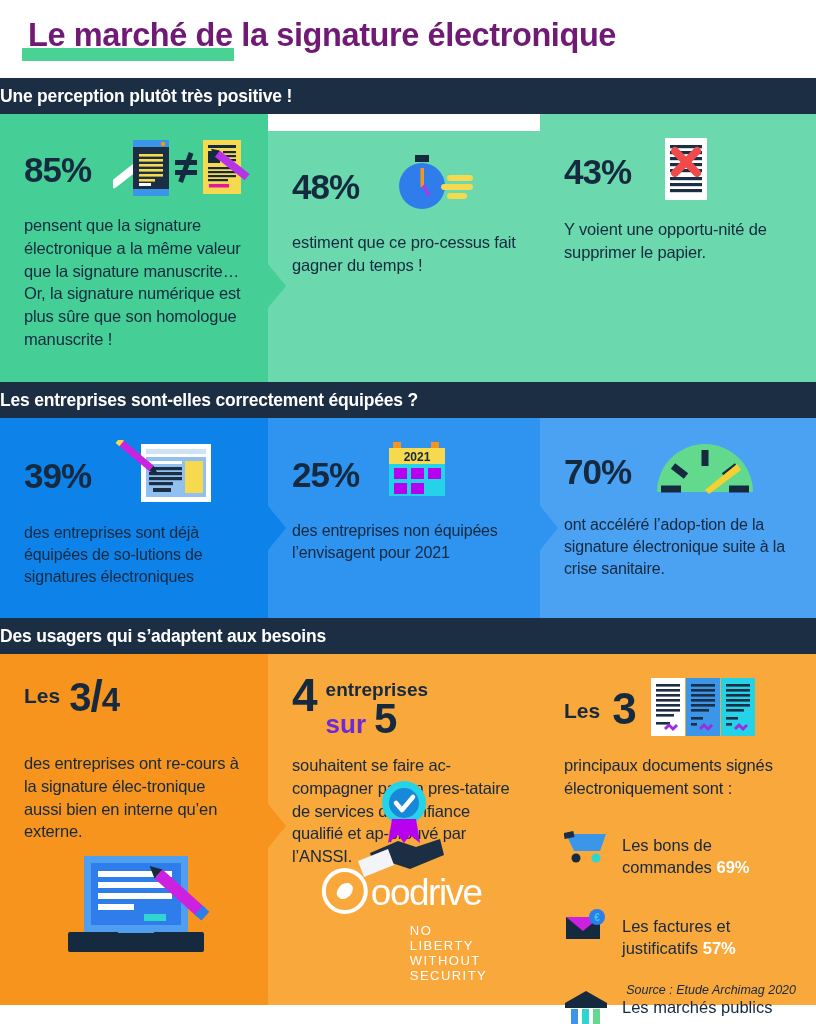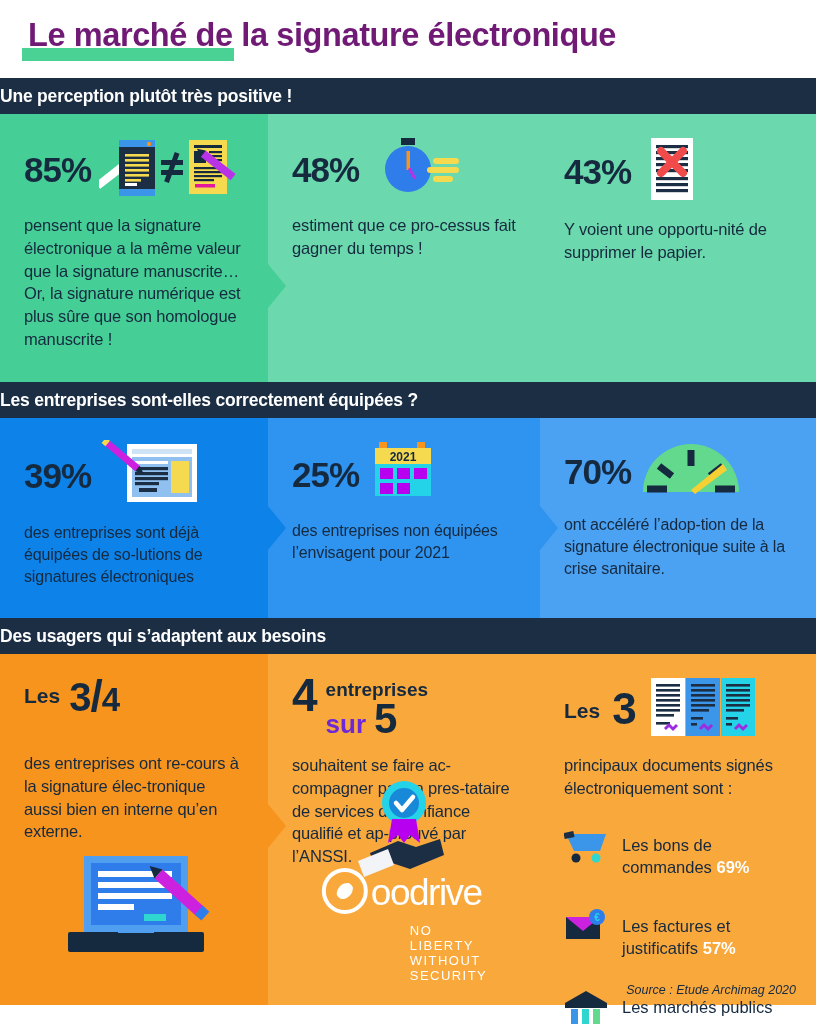--- a/index.html
+++ b/index.html
@@ -47,37 +47,37 @@
   
   .chev {
     position: absolute; right: -18px; width: 18px; height: 44px;
     z-index: 5;
   }
   .chev svg { display: block; }
 
   
   .row-green { height: 268px; }
   .g1 { background: #45cf96; }
-  .g2 { background: #6bd9ad; }
+  .g2 { background: #6bd9ad; margin-top: 17px; }
   .g3 { background: #6bd9ad; }
 
   
   .row-blue { height: 200px; }
   .b1 { background: #0d82e8; }
   .b2 { background: #2f93f0; }
   .b3 { background: #4ba1f2; }
 
   
   .row-orange { height: 351px; }
   .o1 { background: #f7941e; }
   .o2 { background: #f9a83c; }
   .o3 { background: #f9a83c; }
 
   
-  .stat-head { display: flex; align-items: center; gap: 8px; min-height: 62px; }
+  .stat-head { display: flex; align-items: center; gap: 22px; min-height: 62px; }
   .pct {
     font-size: 35px; font-weight: bold; color: #15293f;
     letter-spacing: -1px; line-height: 1;
   }
   .blurb {
     margin-top: 12px; color: #15293f;
     font-size: 16.5px; line-height: 1.38; letter-spacing: -0.15px;
   }
   .blurb.small { font-size: 16px; }
 

